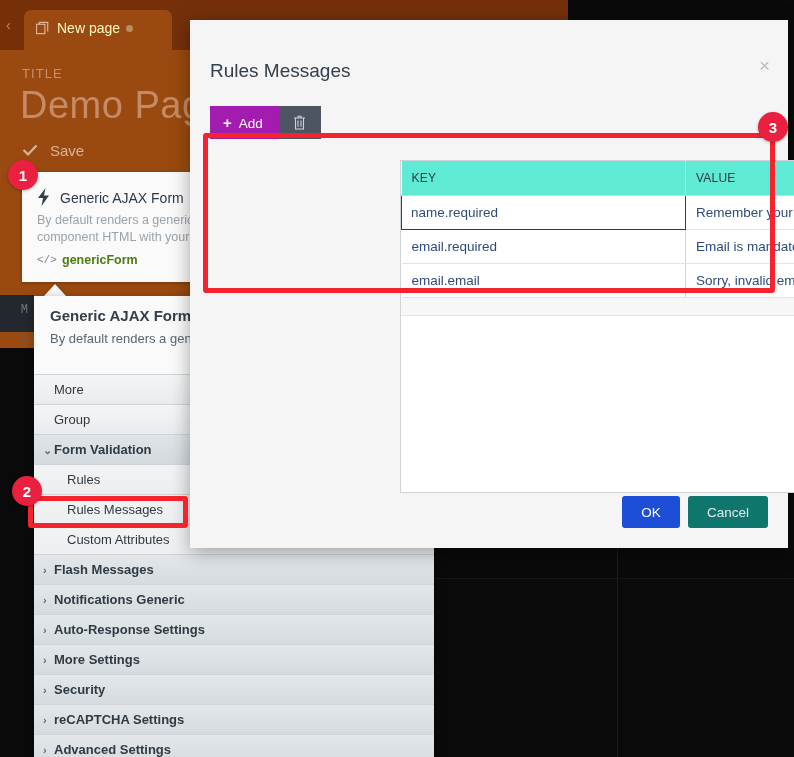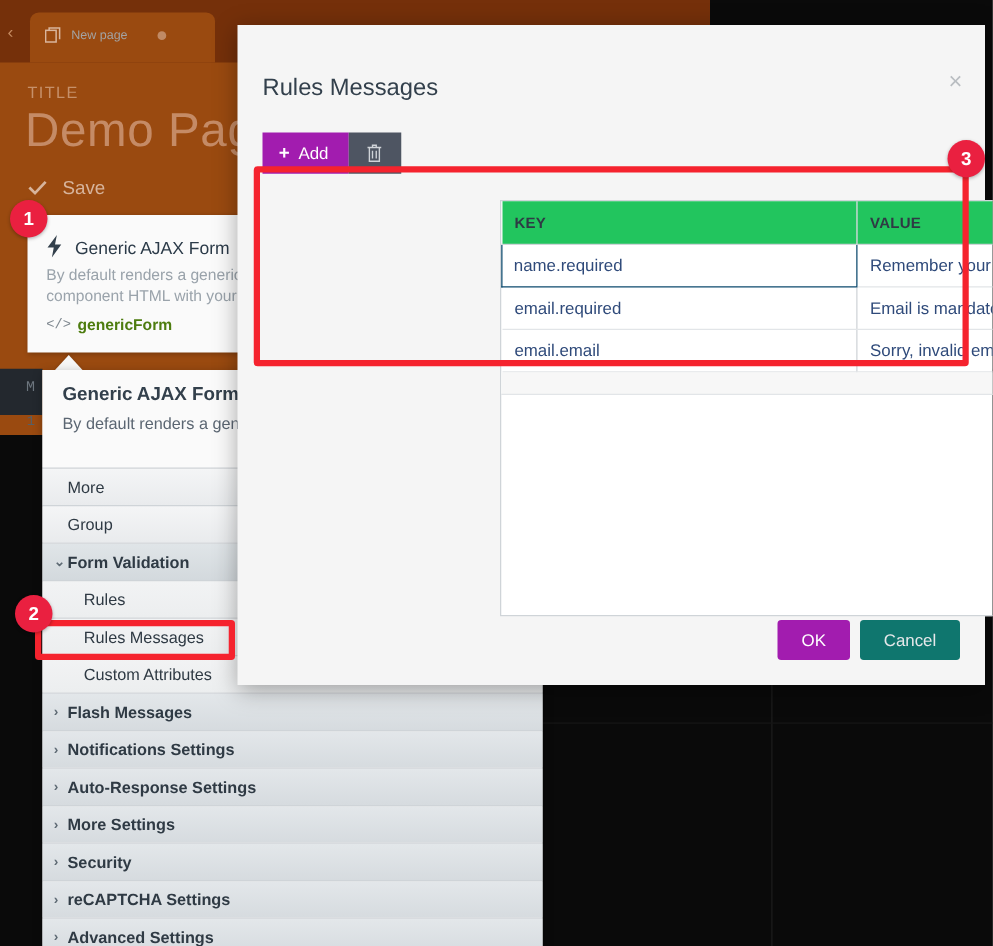--- a/index.html
+++ b/index.html
@@ -41,21 +41,21 @@
   }
   .tab-back-arrow {
     position: absolute; left: 6px; top: 18px;
     color: #c58a60; font-size: 14px; line-height: 14px;
   }
   .tab-icon {
     position: absolute; left: 36px; top: 21px; width: 15px; height: 14px;
   }
   .tab-label {
     position: absolute; left: 57px; top: 21px;
-    color: #a3a3a3; font-size: 10px; line-height: 15px; white-space: nowrap;
+    color: #fef9c3; font-size: 14px; line-height: 15px; white-space: nowrap;
   }
   .tab-dot {
     position: absolute; left: 126px; top: 25px; width: 7px; height: 7px;
     border-radius: 50%; background: #c08a65;
   }
 
   .title-label {
     position: absolute; left: 22px; top: 66px;
     color: #c6906a; font-size: 13px; letter-spacing: 1.1px;
   }
@@ -180,37 +180,37 @@
   }
   .trash { display: block; margin: 0 auto; width: 13px; height: 15px; }
 
   
   .tbl-wrap {
     position: absolute; left: 210px; top: 140px; width: 558px; height: 333px;
     background: #fff; border: 1px solid #cfd4d8;
   }
   .tbl { width: 100%; border-collapse: collapse; table-layout: fixed; }
   .tbl th {
-    text-align: left; font-size: 12px; color: #2f3a44; font-weight: bold;
-    padding: 10px 10px; border-bottom: 1px solid #cfd4d8; background: #22c55e;
+    text-align: left; font-size: 12px; color: #2f3a44; font-weight: normal;
+    padding: 10px 10px; border-bottom: 1px solid #cfd4d8; background: #5eead4;
     letter-spacing: .2px;
   }
   .tbl td {
     font-size: 13.5px; color: #2f4a7a; padding: 9px 10px;
     border-bottom: 1px solid #e2e5e8; border-right: 1px solid #e2e5e8;
     height: 34px;
   }
   .tbl th.col-k, .tbl td.col-k { width: 284px; border-right: 1px solid #cfd4d8; }
   .tbl tr.sel td.col-k {
     border: 1px solid #0c4a6e; padding: 8px 9px;
   }
   .tbl-filler { height: 18px; background: #f7f7f7; border-bottom: 1px solid #e2e5e8;}
   .btn-ok {
     position: absolute; right: 108px; top: 476px; width: 58px; height: 32px;
-    background: #a21caf; color: #fff; border: none; border-radius: 3px;
+    background: #1d4ed8; color: #fff; border: none; border-radius: 3px;
     font-size: 13.5px; cursor: pointer; font-family: "Liberation Sans", sans-serif;
   }
   .btn-cancel {
     position: absolute; right: 20px; top: 476px; width: 80px; height: 32px;
     background: #0f766e; color: #e6e8ea; border: none; border-radius: 3px;
     font-size: 13.5px; cursor: pointer; font-family: "Liberation Sans", sans-serif;
   }
 
   
   .hl-box {
@@ -284,21 +284,21 @@
       <div class="pop-desc">By default renders a gen with your custom fields.</div>
     </div>
     <div class="pop-list" id="popover-list">
         <div class="pop-item"><span>More</span></div>
         <div class="pop-item"><span>Group</span></div>
         <div class="pop-item section"><span class="chev">⌄</span><span>Form Validation</span></div>
         <div class="pop-item indent"><span>Rules</span></div>
         <div class="pop-item indent"><span>Rules Messages</span></div>
         <div class="pop-item indent"><span>Custom Attributes</span></div>
         <div class="pop-item group"><span class="chev">›</span><span>Flash Messages</span></div>
-        <div class="pop-item group"><span class="chev">›</span><span>Notifications Settings</span></div>
+        <div class="pop-item group"><span class="chev">›</span><span>Notifications Generic</span></div>
         <div class="pop-item group"><span class="chev">›</span><span>Auto-Response Settings</span></div>
         <div class="pop-item group"><span class="chev">›</span><span>More Settings</span></div>
         <div class="pop-item group"><span class="chev">›</span><span>Security</span></div>
         <div class="pop-item group"><span class="chev">›</span><span>reCAPTCHA Settings</span></div>
         <div class="pop-item group"><span class="chev">›</span><span>Advanced Settings</span></div>
       </div>
   </div>
 
   <div class="modal">
     <div class="modal-title">Rules Messages</div>

